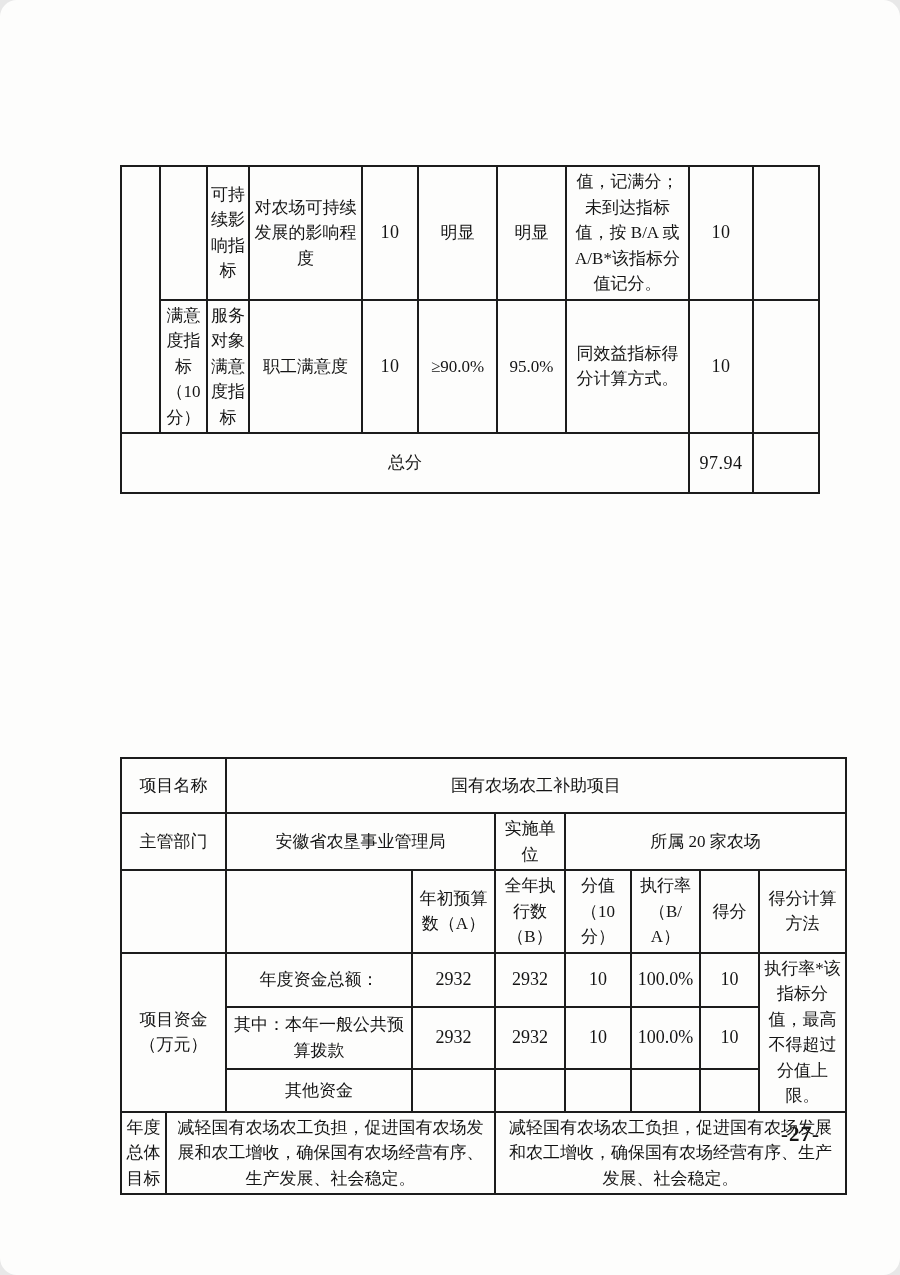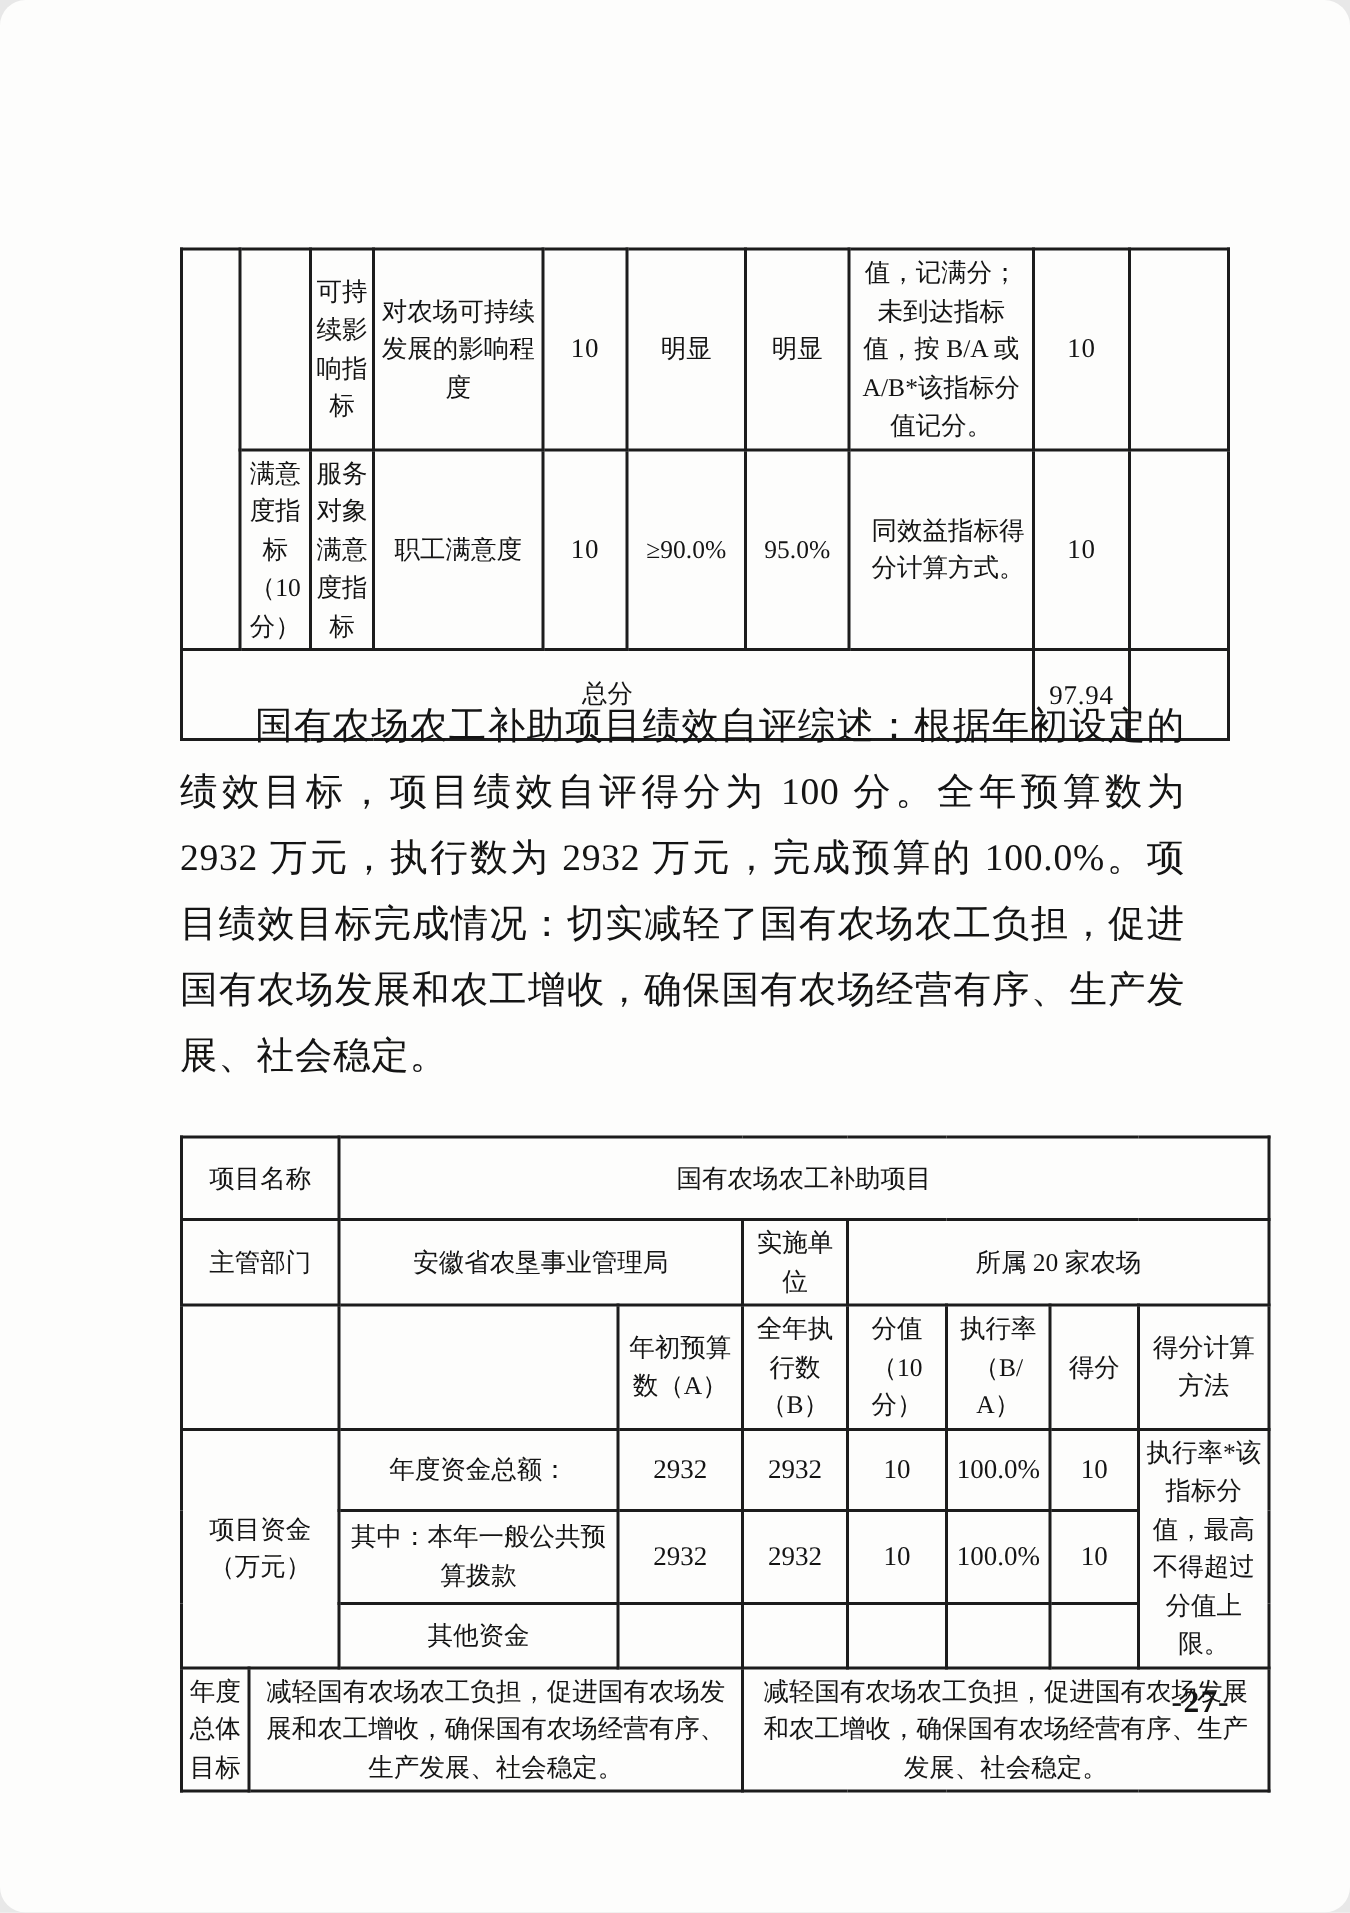--- a/index.html
+++ b/index.html
@@ -27,21 +27,21 @@
     font-size: 17px;
     line-height: 1.5;
     padding: 2px 3px;
     word-break: break-all;
     overflow: hidden;
   }
   
   .top-table { left: 120px; top: 165px; width: 698px; }
   .top-table td.num { font-size: 18px; letter-spacing: 0.5px; }
   .top-table .method-cell { text-align: center; padding: 2px 5px; }
-  .top-table .method-cell.centered { text-align: right; }
+  .top-table .method-cell.centered { text-align: center; }
   
   .summary {
     position: absolute;
     left: 120px; top: 463px;
     width: 670px;
     font-size: 25px;
     line-height: 44px;
     text-indent: 2em;
     text-align: justify;
     letter-spacing: 0.5px;
@@ -122,21 +122,20 @@
       <td></td>
     </tr>
     <tr style="height:60px">
       <td colspan="8">总分</td>
       <td class="num">97.94</td>
       <td></td>
     </tr>
   </tbody>
     </table>
 
-  <p class="summary">国有农场农工补助项目绩效自评综述：根据年初设定的绩效目标，项目绩效自评得分为 100 分。全年预算数为 2932 万元，执行数为 2932 万元，完成预算的 100.0%。项目绩效目标完成情况：切实减轻了国有农场农工负担，促进国有农场发展和农工增收，确保国有农场经营有序、生产发展、社会稳定。</p>
 
 
   <table class="tbl eval-table">
     <colgroup>
       <col style="width:45px">
         <col style="width:60px">
         <col style="width:186px">
       <col style="width:83px">
         <col style="width:70px">
         <col style="width:66px">

